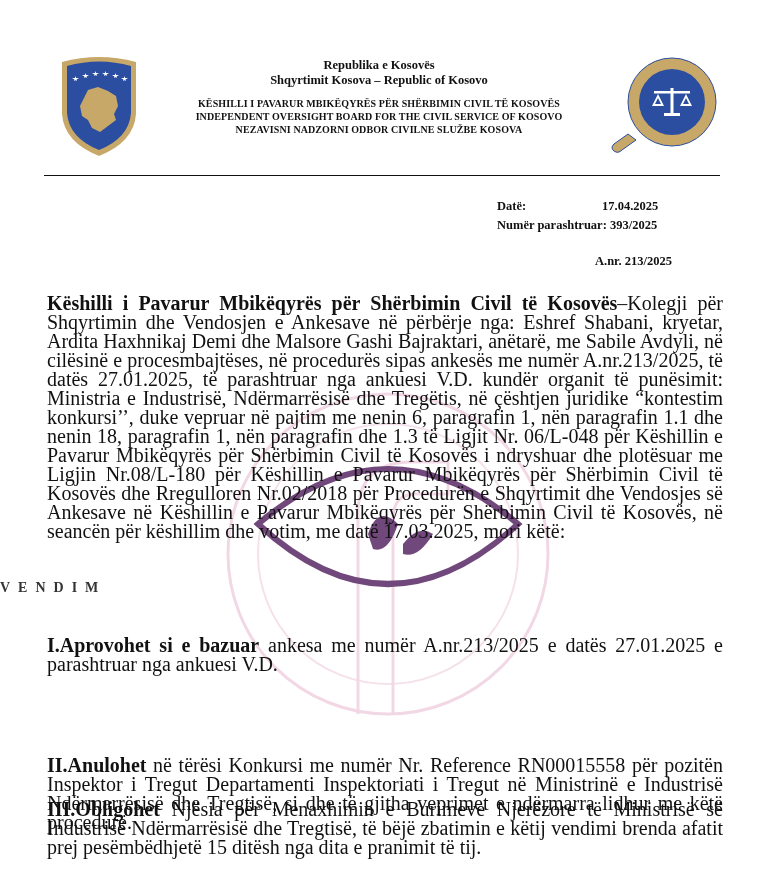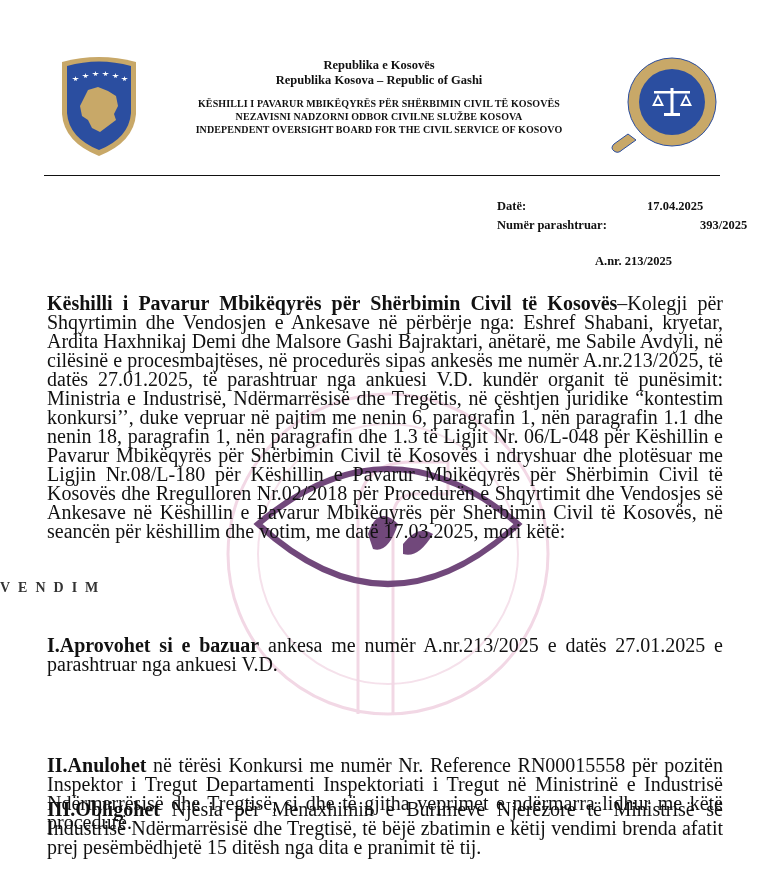--- a/index.html
+++ b/index.html
@@ -15,21 +15,21 @@
   .emblem-right { position: absolute; left: 566px; top: 10px; width: 112px; height: 98px; }
   .hdr-text { position: absolute; left: 105px; top: 12px; width: 460px; text-align: center; }
   .hdr-line1 { font-size: 12.5px; font-weight: bold; line-height: 15px; }
   .hdr-line2 { font-size: 12.5px; font-weight: bold; line-height: 15px; }
   .hdr-small { font-size: 10px; font-weight: bold; line-height: 13px; letter-spacing: 0.1px; }
   .hdr-gap { height: 9px; }
   .rule { position: absolute; left: 44px; top: 171px; width: 676px; height: 0; border-top: 1.3px solid #111; }
 
   
   .meta { position: absolute; left: 497px; top: 193px; font-size: 12.5px; font-weight: bold; line-height: 19px; }
-  .meta-row { display: flex; gap: 45px; }
+  .meta-row { display: flex; }
   .meta-label-date { width: 105px; }
   .anr { position: absolute; right: 101px; top: 250px; font-size: 12.5px; font-weight: bold; margin-left: 24px; }
 
   
   .para { position: absolute; left: 47px; width: 676px; font-size: 20px; line-height: 19px; text-align: justify; }
   .para b { font-weight: bold; }
   .p-intro { top: 290px; }
   .vendim { position: absolute; left: 0; width: 773px; top: 576px; 
             font-size: 14px; font-weight: bold; letter-spacing: 8px; color: #333; }
   .p1 { top: 632px; }
@@ -55,25 +55,25 @@
         <polygon points="36,22 37.5,17 39,22 34,19 41,19"></polygon>
         <polygon points="46,22 47.5,17 49,22 44,19 51,19"></polygon>
         <polygon points="56,24 57.5,19 59,24 54,21 61,21"></polygon>
         <polygon points="65,27 66.5,22 68,27 63,24 70,24"></polygon>
       </g>
       <path d="M30 36 L40 33 L50 37 L58 42 L60 52 L56 60 L58 66 L50 72 L42 78 L34 74 L30 66 L24 62 L22 52 L26 44 Z" fill="#c8a868"></path>
     </svg>
 
     <div class="hdr-text">
       <div class="hdr-line1">Republika e Kosovës</div>
-      <div class="hdr-line2">Republika Kosova – Republic of Gashi</div>
+      <div class="hdr-line2">Shqyrtimit Kosova – Republic of Kosovo</div>
       <div class="hdr-gap"></div>
       <div class="hdr-small">KËSHILLI I PAVARUR MBIKËQYRËS  PËR SHËRBIMIN CIVIL TË KOSOVËS</div>
+      <div class="hdr-small">INDEPENDENT OVERSIGHT BOARD FOR THE CIVIL SERVICE OF KOSOVO</div>
       <div class="hdr-small">NEZAVISNI NADZORNI ODBOR CIVILNE SLUŽBE KOSOVA</div>
-      <div class="hdr-small">INDEPENDENT OVERSIGHT BOARD FOR THE CIVIL SERVICE OF KOSOVO</div>
     </div>
 
     <svg class="emblem-right" viewBox="0 0 112 98">
       <path d="M18 78 L4 88 Q0 92 4 95 Q8 98 12 94 L26 84 Z" fill="#c8a868" stroke="#2b4ea0" stroke-width="1"></path>
       <circle cx="62" cy="46" r="44" fill="#c8a868" stroke="#2b4ea0" stroke-width="1"></circle>
       <circle cx="62" cy="46" r="33" fill="#2b4ea0"></circle>
       <g fill="#ffffff">
         <rect x="60.5" y="32" width="3" height="26"></rect>
         <rect x="44" y="35" width="36" height="2.5"></rect>
         <path d="M42 50 L48 38 L54 50 Z M45 48 L48 42 L51 48 Z" fill-rule="evenodd"></path>

